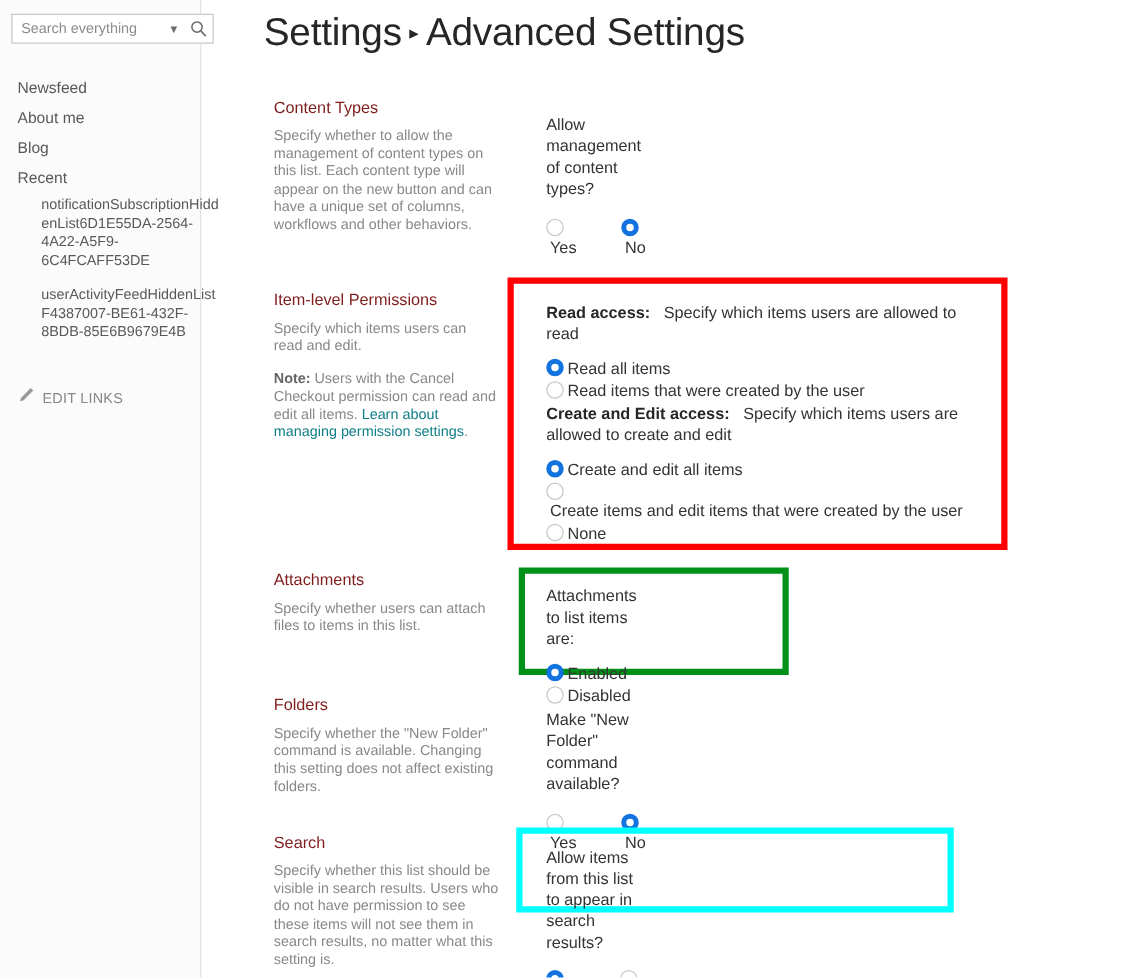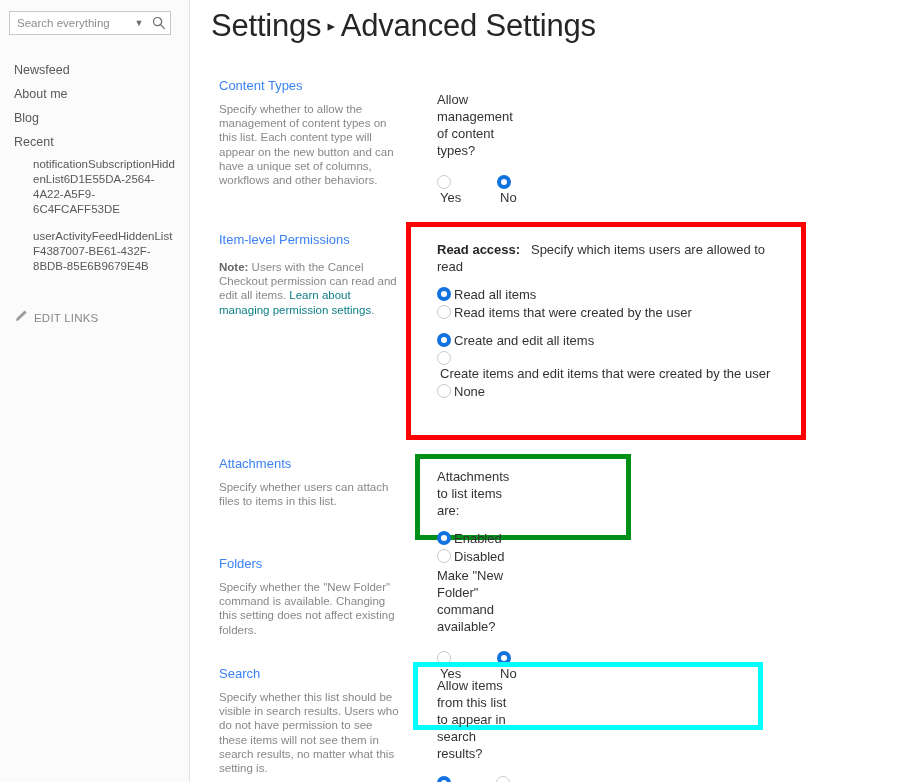--- a/index.html
+++ b/index.html
@@ -17,21 +17,21 @@
     position: relative;
     width: 908px;
     height: 782px;
     background: #ffffff;
   }
 
   
   #sidebar {
     position: absolute;
     left: 0; top: 0;
-    width: 190px;
+    width: 161px;
     height: 782px;
     background: #fbfbfb;
     border-right: 1px solid #e3e3e3;
   }
 
   .search-box {
     position: absolute;
     left: 9px; top: 11px;
     width: 162px; height: 24px;
     border: 1px solid #c8c8c8;
@@ -117,21 +117,21 @@
     color: #262626;
     vertical-align: 5px;
     margin: 0 6px;
   }
 
   .section { position: absolute; }
 
   .sec-left { position: absolute; width: 180px; left: 28px; }
   .sec-title {
     font-size: 13px;
-    color: #3b82f6;
+    color: #7f1d1d;
     margin-bottom: 8px;
     line-height: 16px;
   }
   .sec-desc {
     font-size: 11.5px;
     color: #888889;
     line-height: 14.2px;
   }
   .sec-desc b { color: #666666; font-weight: bold; }
   .sec-link { color: #0f7e87; }
@@ -251,37 +251,39 @@
             <span class="radio on"></span>
             <span class="radio-label">No</span>
           </div>
         </div>
       </div>
     </div>
 
     <div class="section">
       <div class="sec-left" style="top:232px;">
         <div class="sec-title">Item-level Permissions</div>
+        <div class="sec-desc">Specify which items users can read and edit.</div>
         <div class="sec-desc" style="margin-top:12px;"><b>Note:</b><span> Users with the Cancel Checkout permission can read and edit all items. </span><span class="sec-link">Learn about managing permission settings</span><span>.</span></div>
       </div>
 
       <div class="hl hl-red" style="left:215px; top:222px; width:400px; height:218px;"></div>
 
       <div class="sec-right" style="top:241px; width:345px;">
         <div class="q-label"><b>Read access:</b>&nbsp;&nbsp;&nbsp;<span>Specify which items users are allowed to read</span></div>
 
         <div class="radio-row" style="margin-top:11px;">
           <span class="radio on"></span>
           <span class="radio-label">Read all items</span>
         </div>
         <div class="radio-row" style="margin-top:1px;">
           <span class="radio"></span>
           <span class="radio-label">Read items that were created by the user</span>
         </div>
 
+        <div class="q-label" style="margin-top:1px;"><b>Create and Edit access:</b>&nbsp;&nbsp;&nbsp;<span>Specify which items users are allowed to create and edit</span></div>
 
         <div class="radio-row" style="margin-top:11px;">
           <span class="radio on"></span>
           <span class="radio-label">Create and edit all items</span>
         </div>
         <div class="radio-row" style="margin-top:1px;flex-direction:column;">
           <span class="radio"></span>
           <span class="radio-label">Create items and edit items that were created by the user</span>
         </div>
         <div class="radio-row" style="margin-top:1px;">

